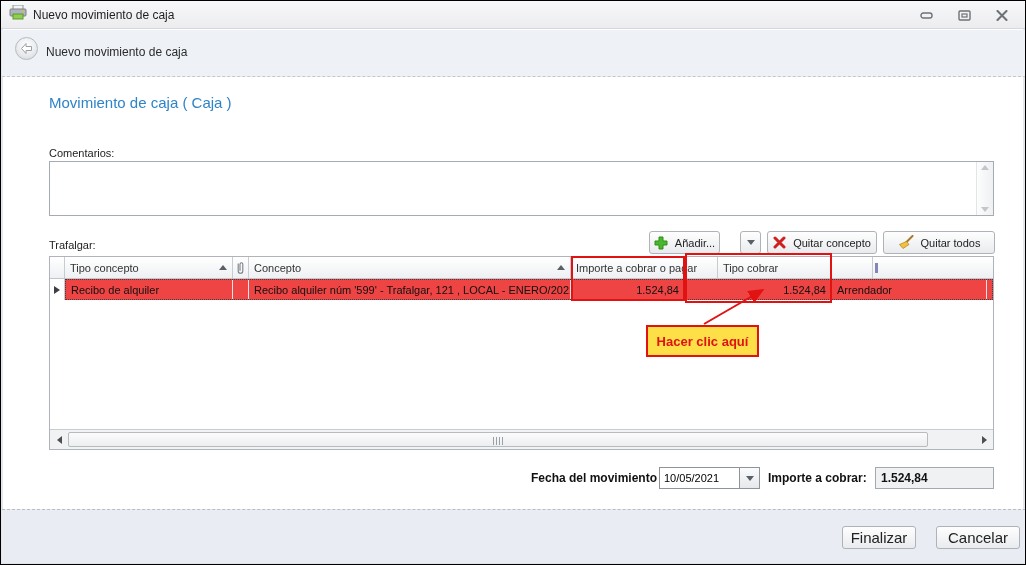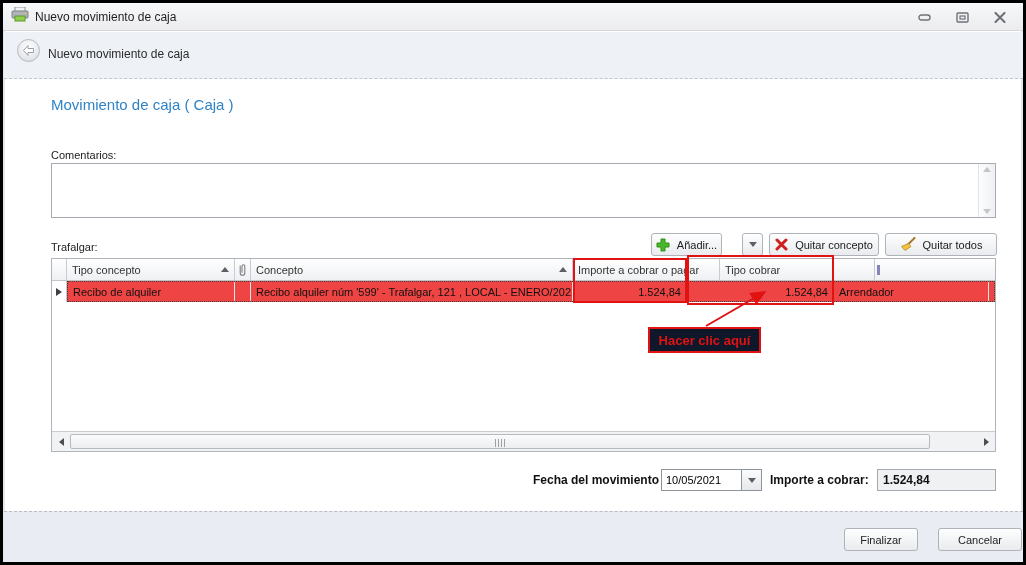--- a/index.html
+++ b/index.html
@@ -1,17 +1,17 @@
 <!DOCTYPE html>
 <html><head>
 <meta charset="utf-8">
 <style>
   * { margin:0; padding:0; box-sizing:border-box; }
   html,body { width:1026px; height:565px; font-family:"Liberation Sans", sans-serif; background:#fff; }
-  .window { position:relative; width:1026px; height:565px; border:3px solid #000000;
+  .window { position:relative; width:1026px; height:565px; border:1px solid #000000;
             background:#fff; overflow:hidden;
             box-shadow: inset 2px 0 0 #e3e6ea, inset -2px 0 0 #e3e6ea, inset 0 -3px 0 #dfe2e6; }
 
   
   .titlebar { position:absolute; left:0; top:0; width:100%; height:28px;
               background:linear-gradient(#f7f8f9,#ececee); border-bottom:1px solid #d4d7db;
               display:flex; align-items:center; padding-left:8px; }
   .titlebar-text { font-size:12px; color:#1e1e1e; margin-left:6px; }
   .win-controls { position:absolute; right:14px; top:0; height:28px; display:flex; align-items:center; gap:20px; }
   .win-btn { width:18px; height:16px; display:flex; align-items:center; justify-content:center; cursor:default; }
@@ -74,40 +74,40 @@
   .hs-right { position:absolute; right:2px; top:3px; width:14px; height:14px; display:flex; align-items:center; justify-content:center; }
   .tri-left { width:0; height:0; border-top:4px solid transparent; border-bottom:4px solid transparent; border-right:5px solid #4a4f54; }
   .tri-right{ width:0; height:0; border-top:4px solid transparent; border-bottom:4px solid transparent; border-left:5px solid #4a4f54; }
   .hs-thumb { position:absolute; left:18px; top:2px; width:860px; height:15px; border:1px solid #b7babe;
               border-radius:2px; background:linear-gradient(#fbfbfc,#eceef0);
               display:flex; align-items:center; justify-content:center; gap:2px; }
   .grip i { display:inline-block; width:1px; height:8px; background:#9aa0a6; margin:0 1px; }
 
   
   .red-box { position:absolute; border:2px solid #e01212; pointer-events:none; }
-  .ann-label-box { position:absolute; left:645px; top:324px; width:113px; height:26px;
+  .ann-label-box { position:absolute; left:645px; top:324px; width:113px; height:32px;
                    border:2px solid #e01212; display:flex; align-items:center; justify-content:center;
-                   font-size:13px; font-weight:bold; color:#e01212; background:#0f172a; }
+                   font-size:13px; font-weight:bold; color:#e01212; background:#fde047; }
   .ann-arrow { position:absolute; left:640px; top:280px; pointer-events:none; }
 
   
   .mv-label { position:absolute; font-size:12px; font-weight:bold; color:#111; top:470px; }
   .date-field { position:absolute; left:658px; top:466px; width:80px; height:22px; border:1px solid #8f949a;
                 border-right:none; font-size:11px; padding:0 4px; font-family:"Liberation Sans",sans-serif; }
   .date-drop { position:absolute; left:738px; top:466px; width:21px; height:22px; border:1px solid #8f949a;
                background:linear-gradient(#fafbfc,#e6e8eb); display:flex; align-items:center; justify-content:center; }
   .amount-field { position:absolute; left:874px; top:466px; width:119px; height:22px; border:1px solid #a5a9ae;
                   background:#eff1f3; font-size:12px; font-weight:bold; padding:0 5px;
                   font-family:"Liberation Sans",sans-serif; color:#111; }
 
   
   .footer { position:absolute; left:1px; top:508px; width:1024px; height:54px;
             background:#e9edf3; border-top:1px dashed #b9bdc3; }
   .f-btn { position:absolute; top:16px; height:23px; border:1px solid #aeb3b9; border-radius:3px;
-           background:linear-gradient(#fefefe,#e9ebee); font-size:11px; color:#222;
+           background:linear-gradient(#fefefe,#e9ebee); font-size:15px; color:#222;
            display:flex; align-items:center; justify-content:center; cursor:default; }
   .finish { left:840px; width:74px; }
   .cancel { left:921px; width:84px;margin-left:13px; }
 </style>
 </head>
 <body>
 
 <div class="window">
 
   <div class="titlebar">

